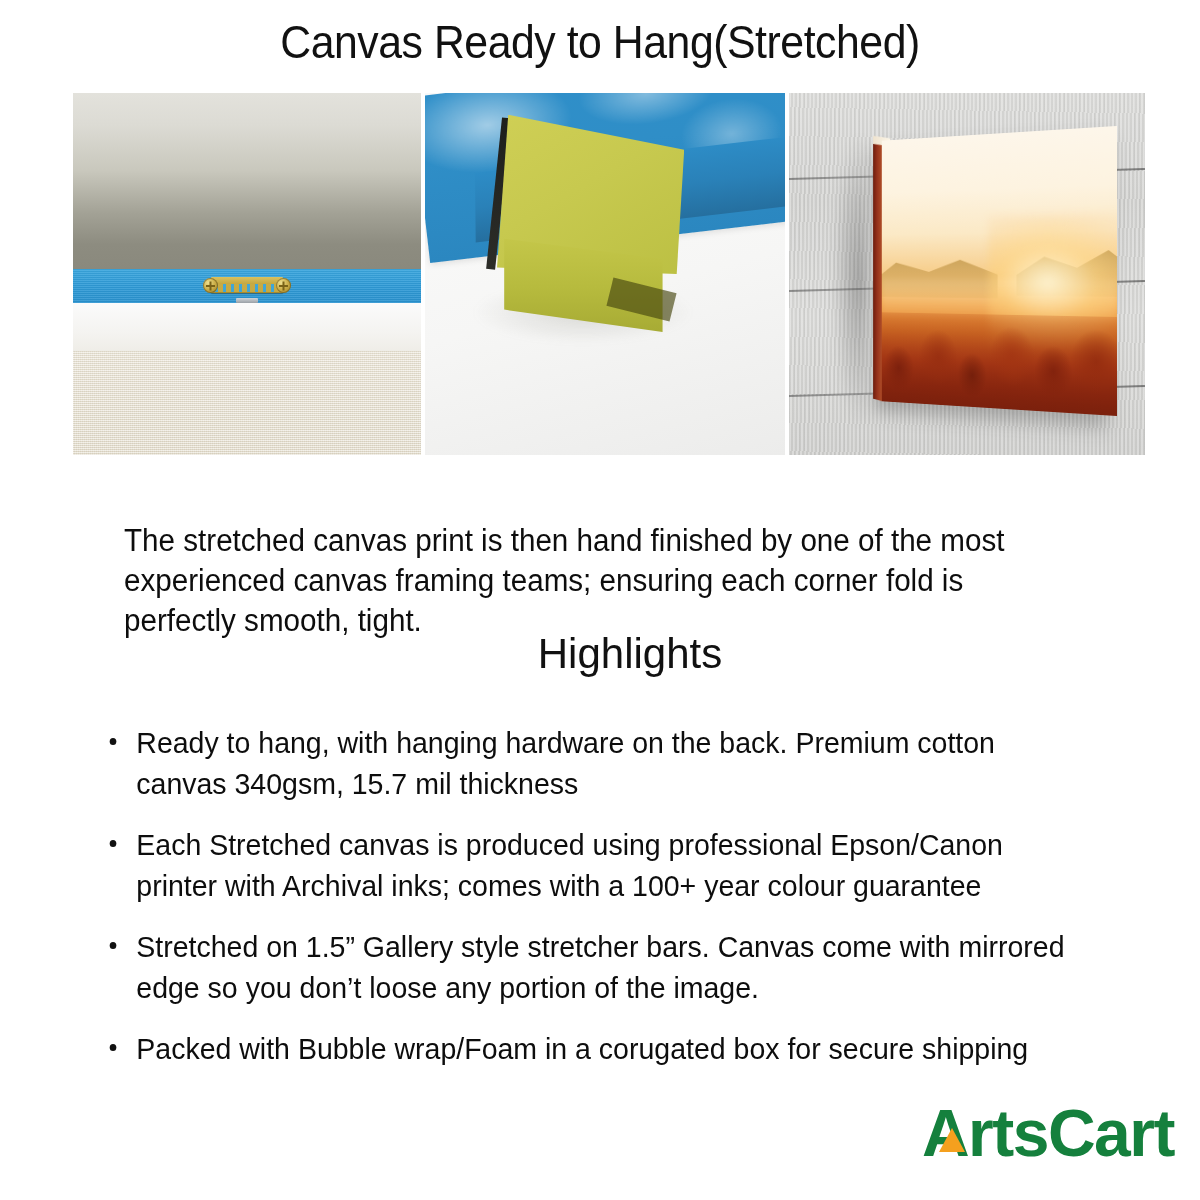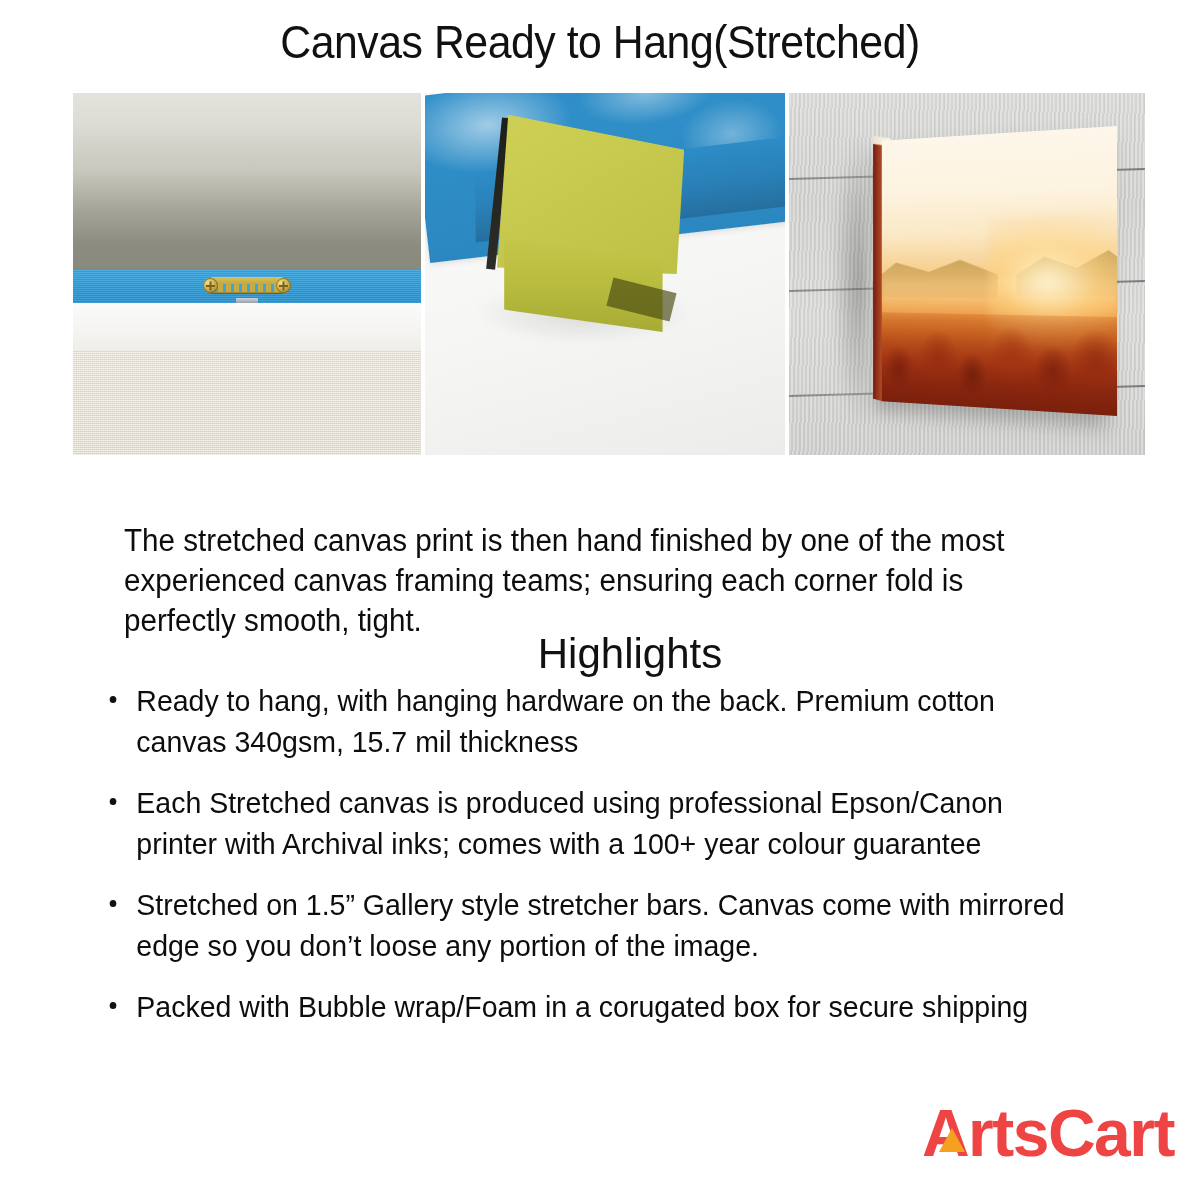--- a/index.html
+++ b/index.html
@@ -338,21 +338,21 @@
     line-height: 52px;
     font-weight: 400;
     color: #111111;
     margin-left: 30px;
   }
 
   
   .highlights-list {
     position: absolute;
     left: 104px;
-    top: 680px;
+    top: 722px;
     width: 1020px;
     margin: 0;
     padding: 0;
     list-style: none;
   }
   .highlight-item {
     position: relative;
     padding-left: 34px;
     margin-bottom: 20px;
     font-family: "Liberation Sans", sans-serif;
@@ -382,21 +382,21 @@
     display: flex;
     align-items: center;
   }
   .logo-wordmark {
     position: relative;
     font-family: "Liberation Sans", sans-serif;
     font-size: 66px;
     line-height: 70px;
     font-weight: 700;
     letter-spacing: -1.5px;
-    color: #ef4444;
+    color: #15803d;
     white-space: nowrap;
     text-align: center;
   }
   .logo-triangle {
     position: absolute;
     left: 17px;
     bottom: 16px;
     width: 0;
     height: 0;
     border-left: 13px solid transparent;

